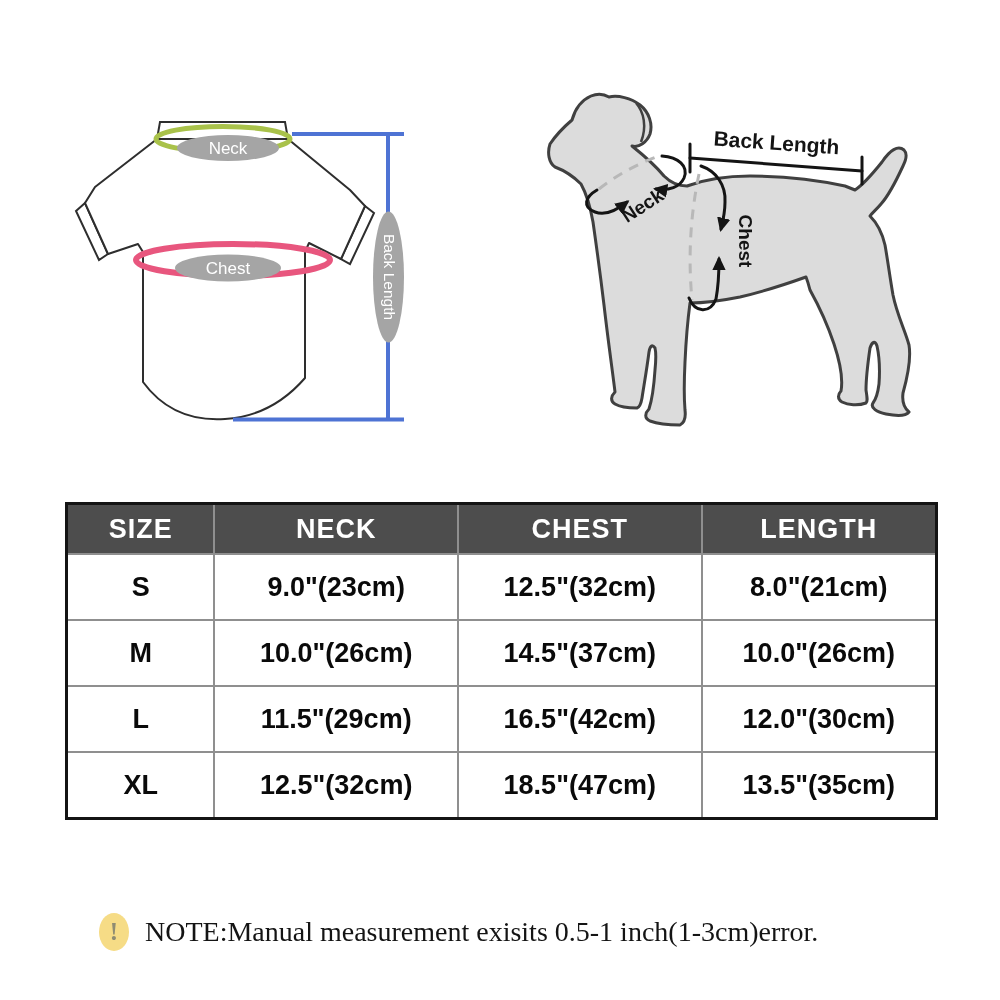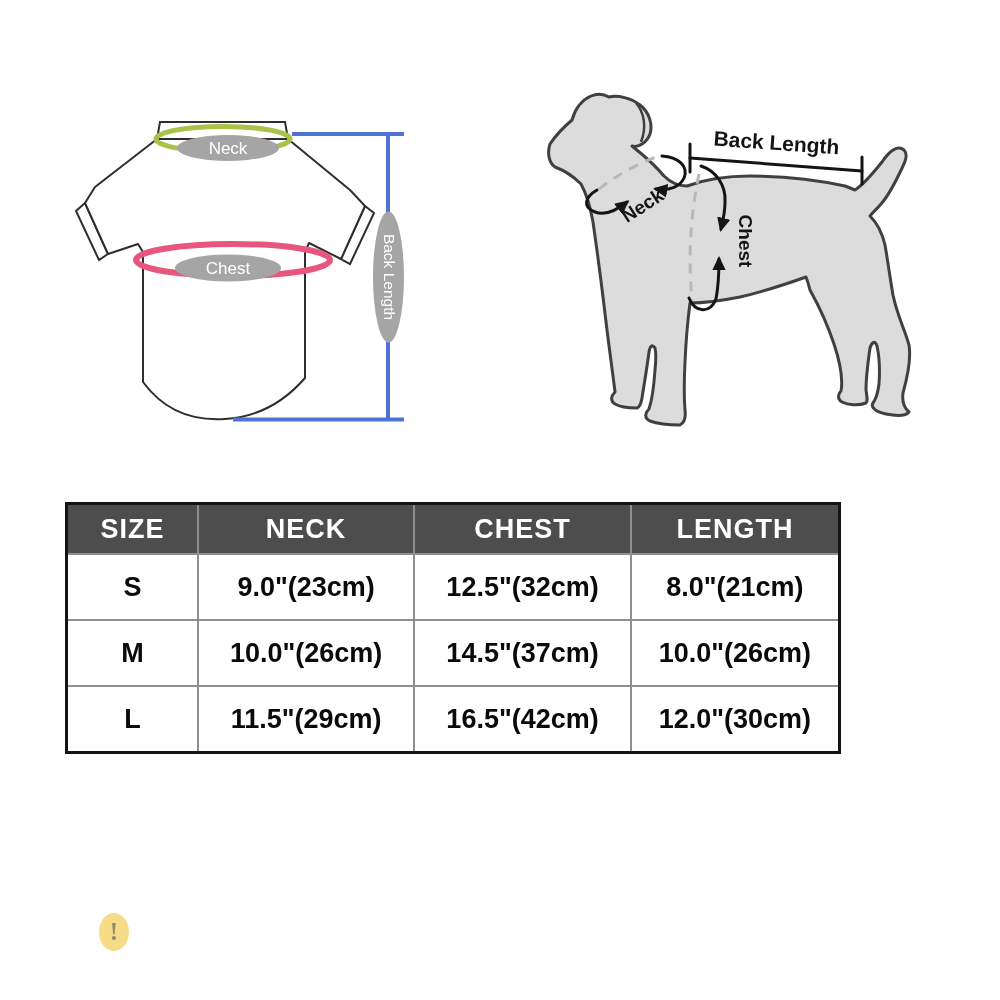--- a/index.html
+++ b/index.html
@@ -3,21 +3,21 @@
 <meta charset="utf-8">
 <style>
   html,body{margin:0;padding:0;}
   body{
     width:1000px;height:1000px;position:relative;background:#ffffff;
     font-family:"Liberation Sans",sans-serif;overflow:hidden;
   }
   #top-diagrams{position:absolute;left:0;top:0;width:1000px;height:470px;}
   
   #size-table{
-    position:absolute;left:65px;top:502px;width:776px;
+    position:absolute;left:65px;top:502px;width:873px;
     border-collapse:collapse;table-layout:fixed;
     border:3px solid #141414;
   }
   #size-table th,#size-table td{
     border:2px solid #8f8f8f;text-align:center;vertical-align:middle;
     font-weight:bold;overflow:hidden;white-space:nowrap;
   }
   #size-table th{
     background:#4d4d4d;color:#ffffff;height:46px;font-size:27px;letter-spacing:1px;
   }
@@ -190,18 +190,25 @@
       <td>10.0"(26cm)</td>
       <td>14.5"(37cm)</td>
       <td>10.0"(26cm)</td>
     </tr>
     <tr>
       <td>L</td>
       <td>11.5"(29cm)</td>
       <td>16.5"(42cm)</td>
       <td>12.0"(30cm)</td>
     </tr>
+    <tr>
+      <td>XL</td>
+      <td>12.5"(32cm)</td>
+      <td>18.5"(47cm)</td>
+      <td>13.5"(35cm)</td>
+    </tr>
   </tbody>
 </table>
 
 <div id="note-row">
   <span id="note-icon">!</span>
+  <span id="note-text">NOTE:Manual measurement exisits 0.5-1 inch(1-3cm)error.</span>
 </div>
 
 </body></html>

